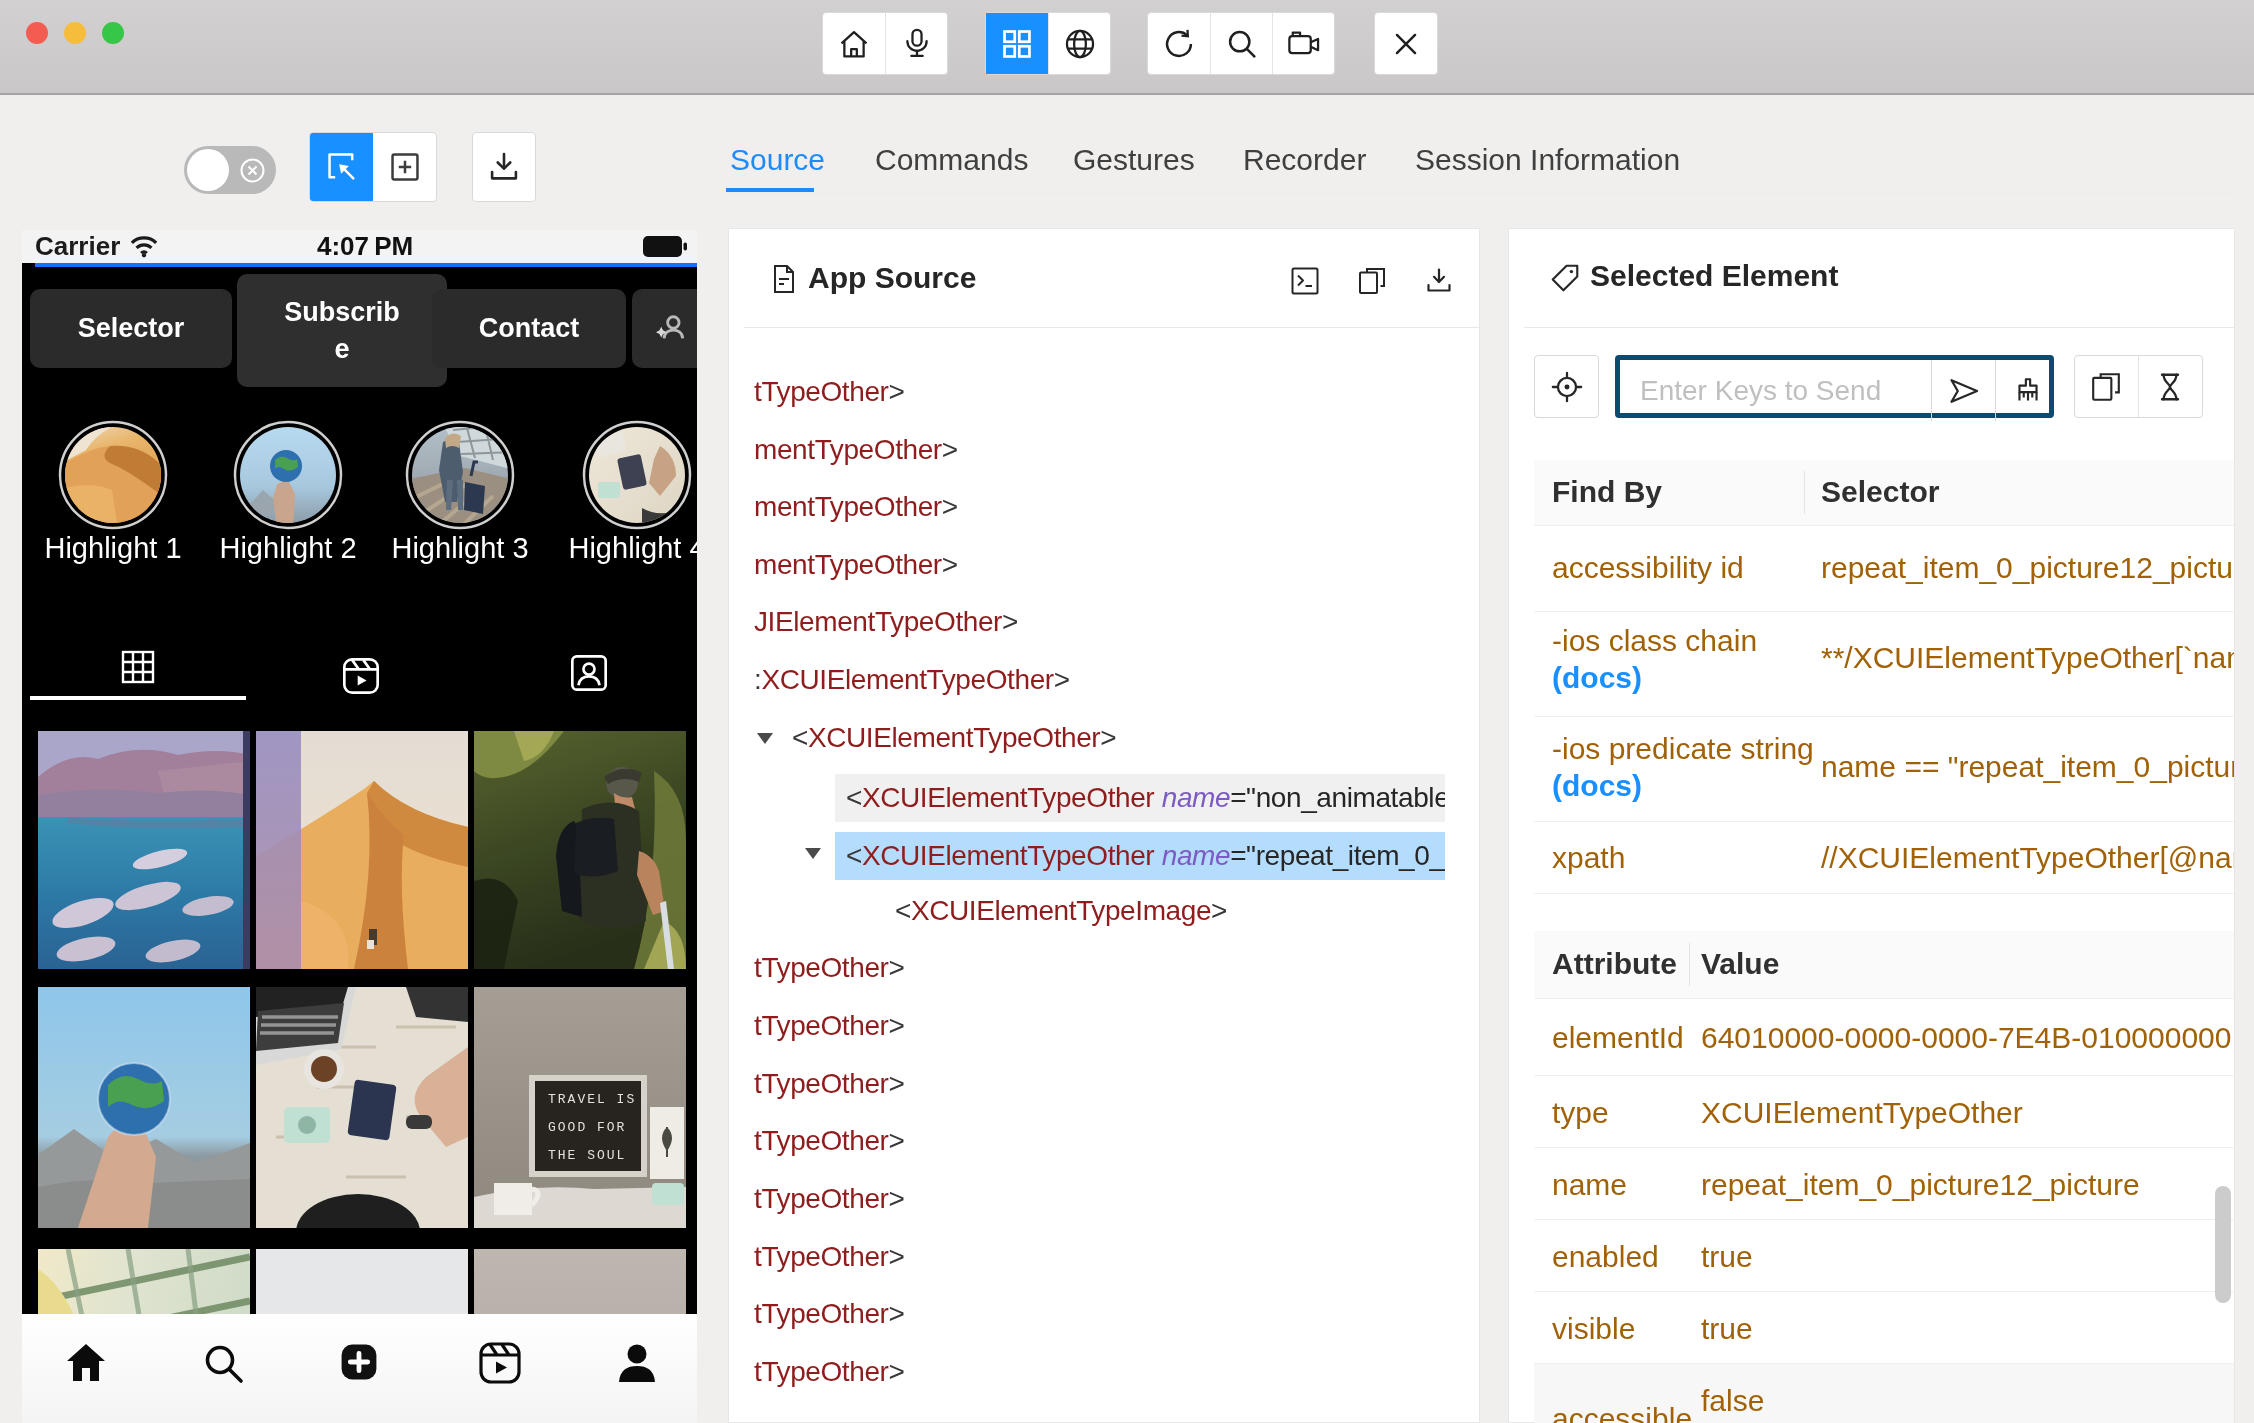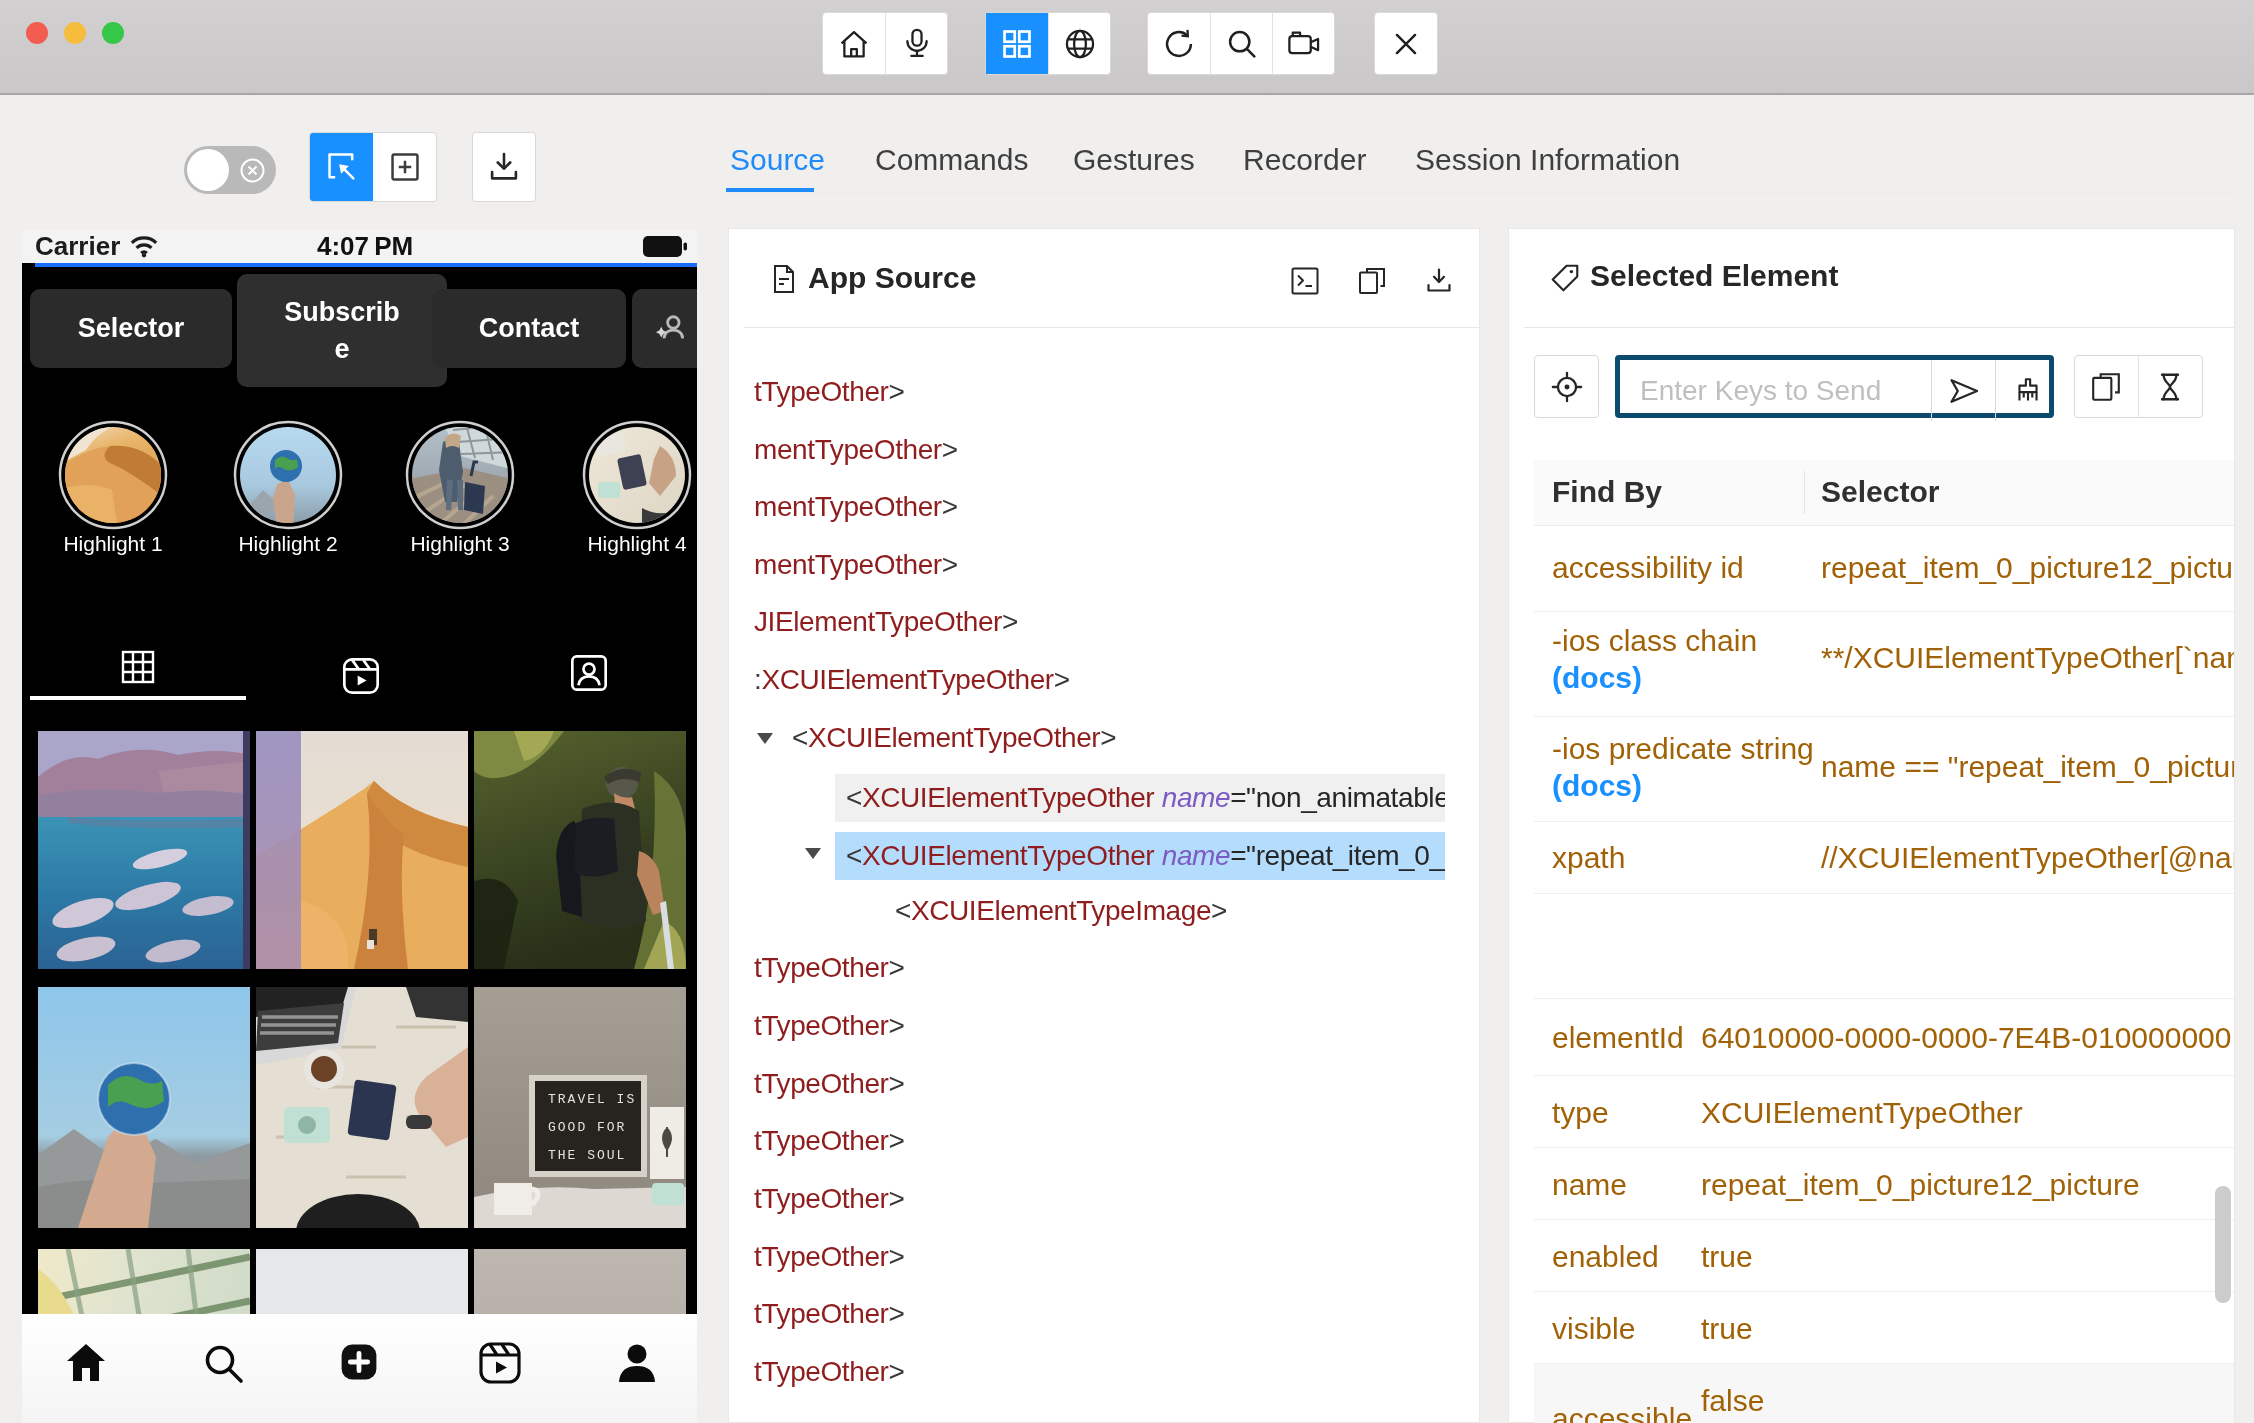--- a/index.html
+++ b/index.html
@@ -54,21 +54,21 @@
   .rowline { position:absolute; left:0; width:700px; height:1px; background:#efefef; }
 
   .ctlbtn { position:absolute; background:#fff; border:1px solid #d9d9d9; border-radius:4px;
     display:flex; align-items:center; justify-content:center; }
 
   
   #phone { left:22px; top:230px; width:675px; height:1193px; background:#000; overflow:hidden; }
   #statusbar { left:0; top:0; width:675px; height:33px; background:#f4f3f3; color:#111; }
   .pbtn { position:absolute; background:#2b2b2b; border-radius:10px; color:#fff;
      font-size:27px; font-weight:700; display:flex; align-items:center; justify-content:center; text-align:center; }
-  .hlabel { position:absolute; color:#fff; font-size:21px; text-align:center; width:200px; }
+  .hlabel { position:absolute; color:#fff; font-size:29px; text-align:center; width:200px; }
 </style>
 </head>
 <body>
 
 <div id="titlebar" class="abs">
   <div id="tl-r" class="tl"></div>
     <div id="tl-y" class="tl"></div>
     <div id="tl-g" class="tl"></div>
 </div>
 
@@ -286,20 +286,25 @@
     <div class="cell" style="left:18px; top:272px;">-ios predicate string</div>
     <div class="cell" style="left:18px; top:309px; color:#1890ff; font-weight:700;">(docs)</div>
     <div class="cell" style="left:287px; top:290px; width:413px; overflow:hidden;">name == "repeat_item_0_picture</div>
     <div class="rowline" style="top:361px;"></div>
     <div class="cell" style="left:18px; top:381px;">xpath</div>
     <div class="cell" style="left:287px; top:381px; width:413px; overflow:hidden;">//XCUIElementTypeOther[@name</div>
     <div class="rowline" style="top:433px;"></div>
   </div>
 
   <div class="rtable" style="top:702px; height:493px;">
+    <div class="thead" style="height:67px;">
+      <div class="th" style="left:18px; top:16px;">Attribute</div>
+      <div class="th" style="left:167px; top:16px;">Value</div>
+      <div style="position:absolute; left:155px; top:12px; width:1px; height:43px; background:#e4e4e4;"></div>
+    </div>
     <div class="rowline" style="top:67px;"></div>
     <div class="cell" style="left:18px; top:90px;">elementId</div>
     <div class="cell" style="left:167px; top:90px; width:533px; overflow:hidden;">64010000-0000-0000-7E4B-010000000</div>
     <div class="rowline" style="top:144px;"></div>
     <div class="cell" style="left:18px; top:165px;">type</div>
     <div class="cell" style="left:167px; top:165px;">XCUIElementTypeOther</div>
     <div class="rowline" style="top:216px;"></div>
     <div class="cell" style="left:18px; top:237px;">name</div>
     <div class="cell" style="left:167px; top:237px;">repeat_item_0_picture12_picture</div>
     <div class="rowline" style="top:288px;"></div>

